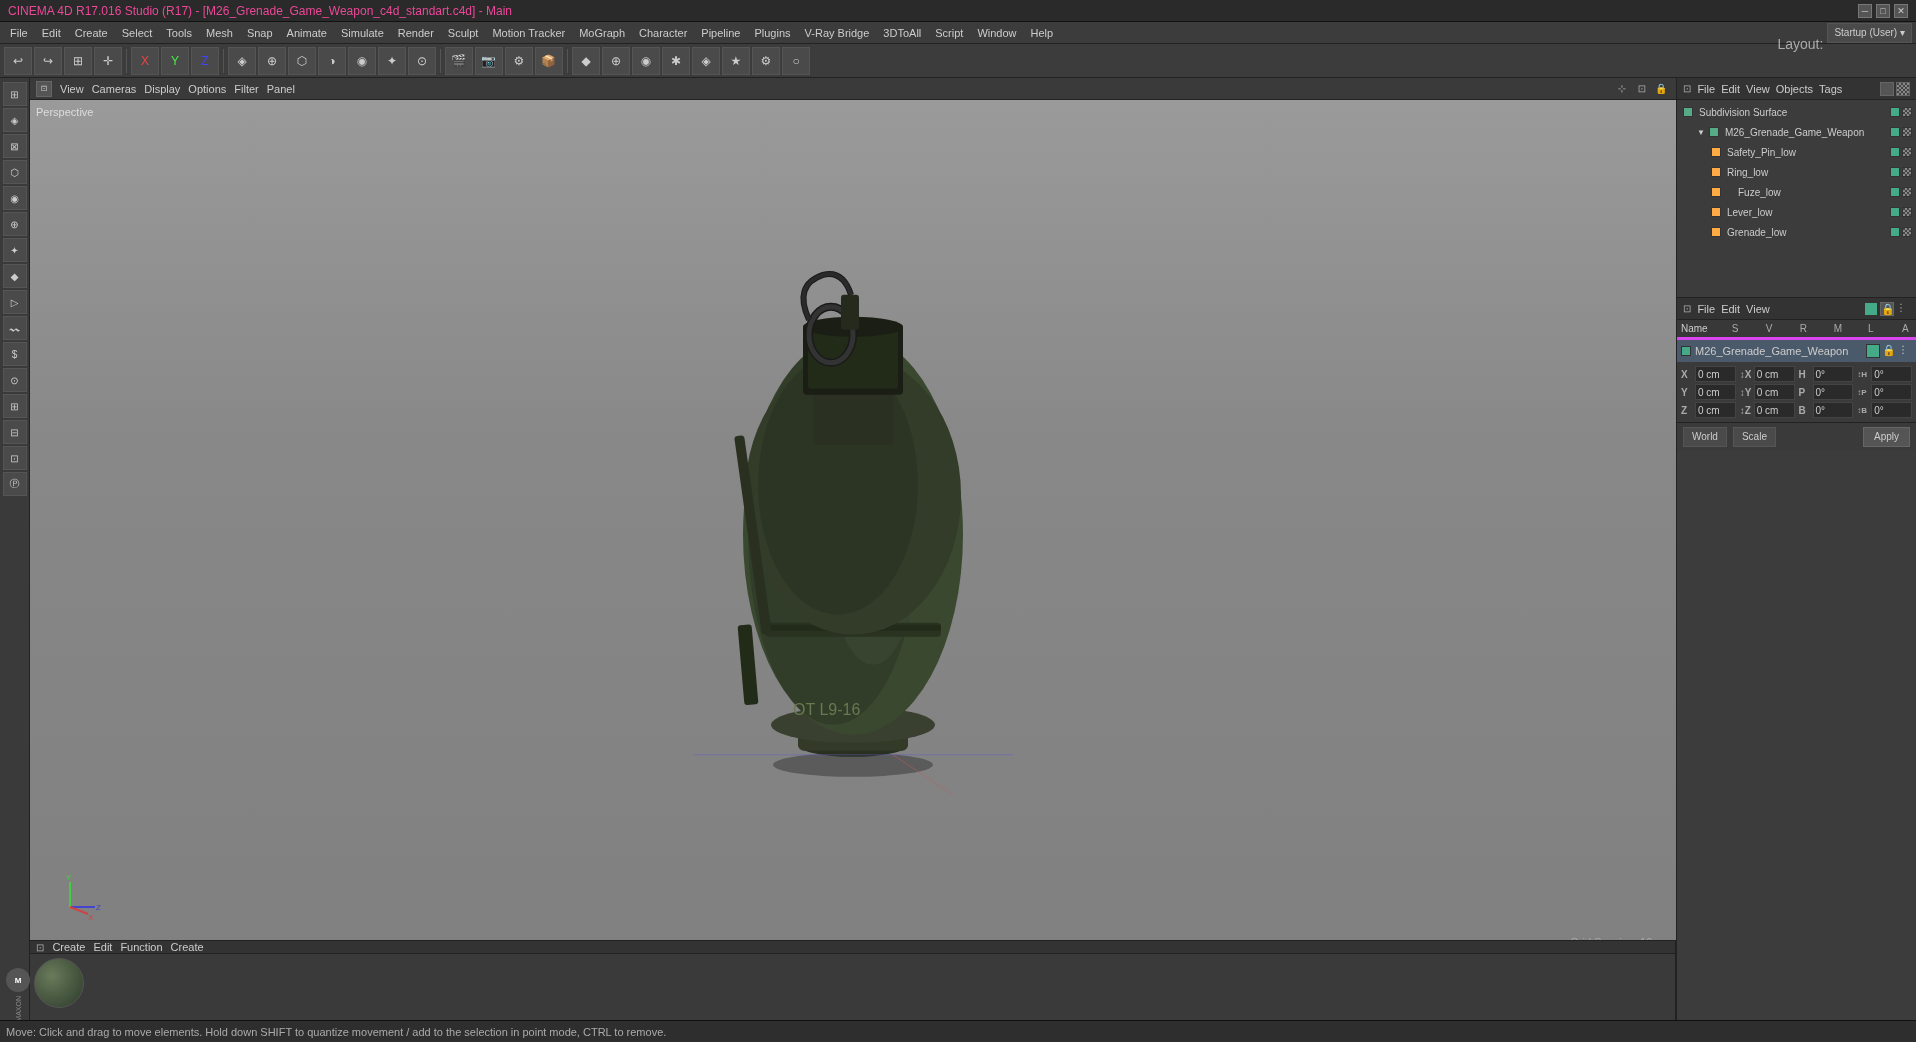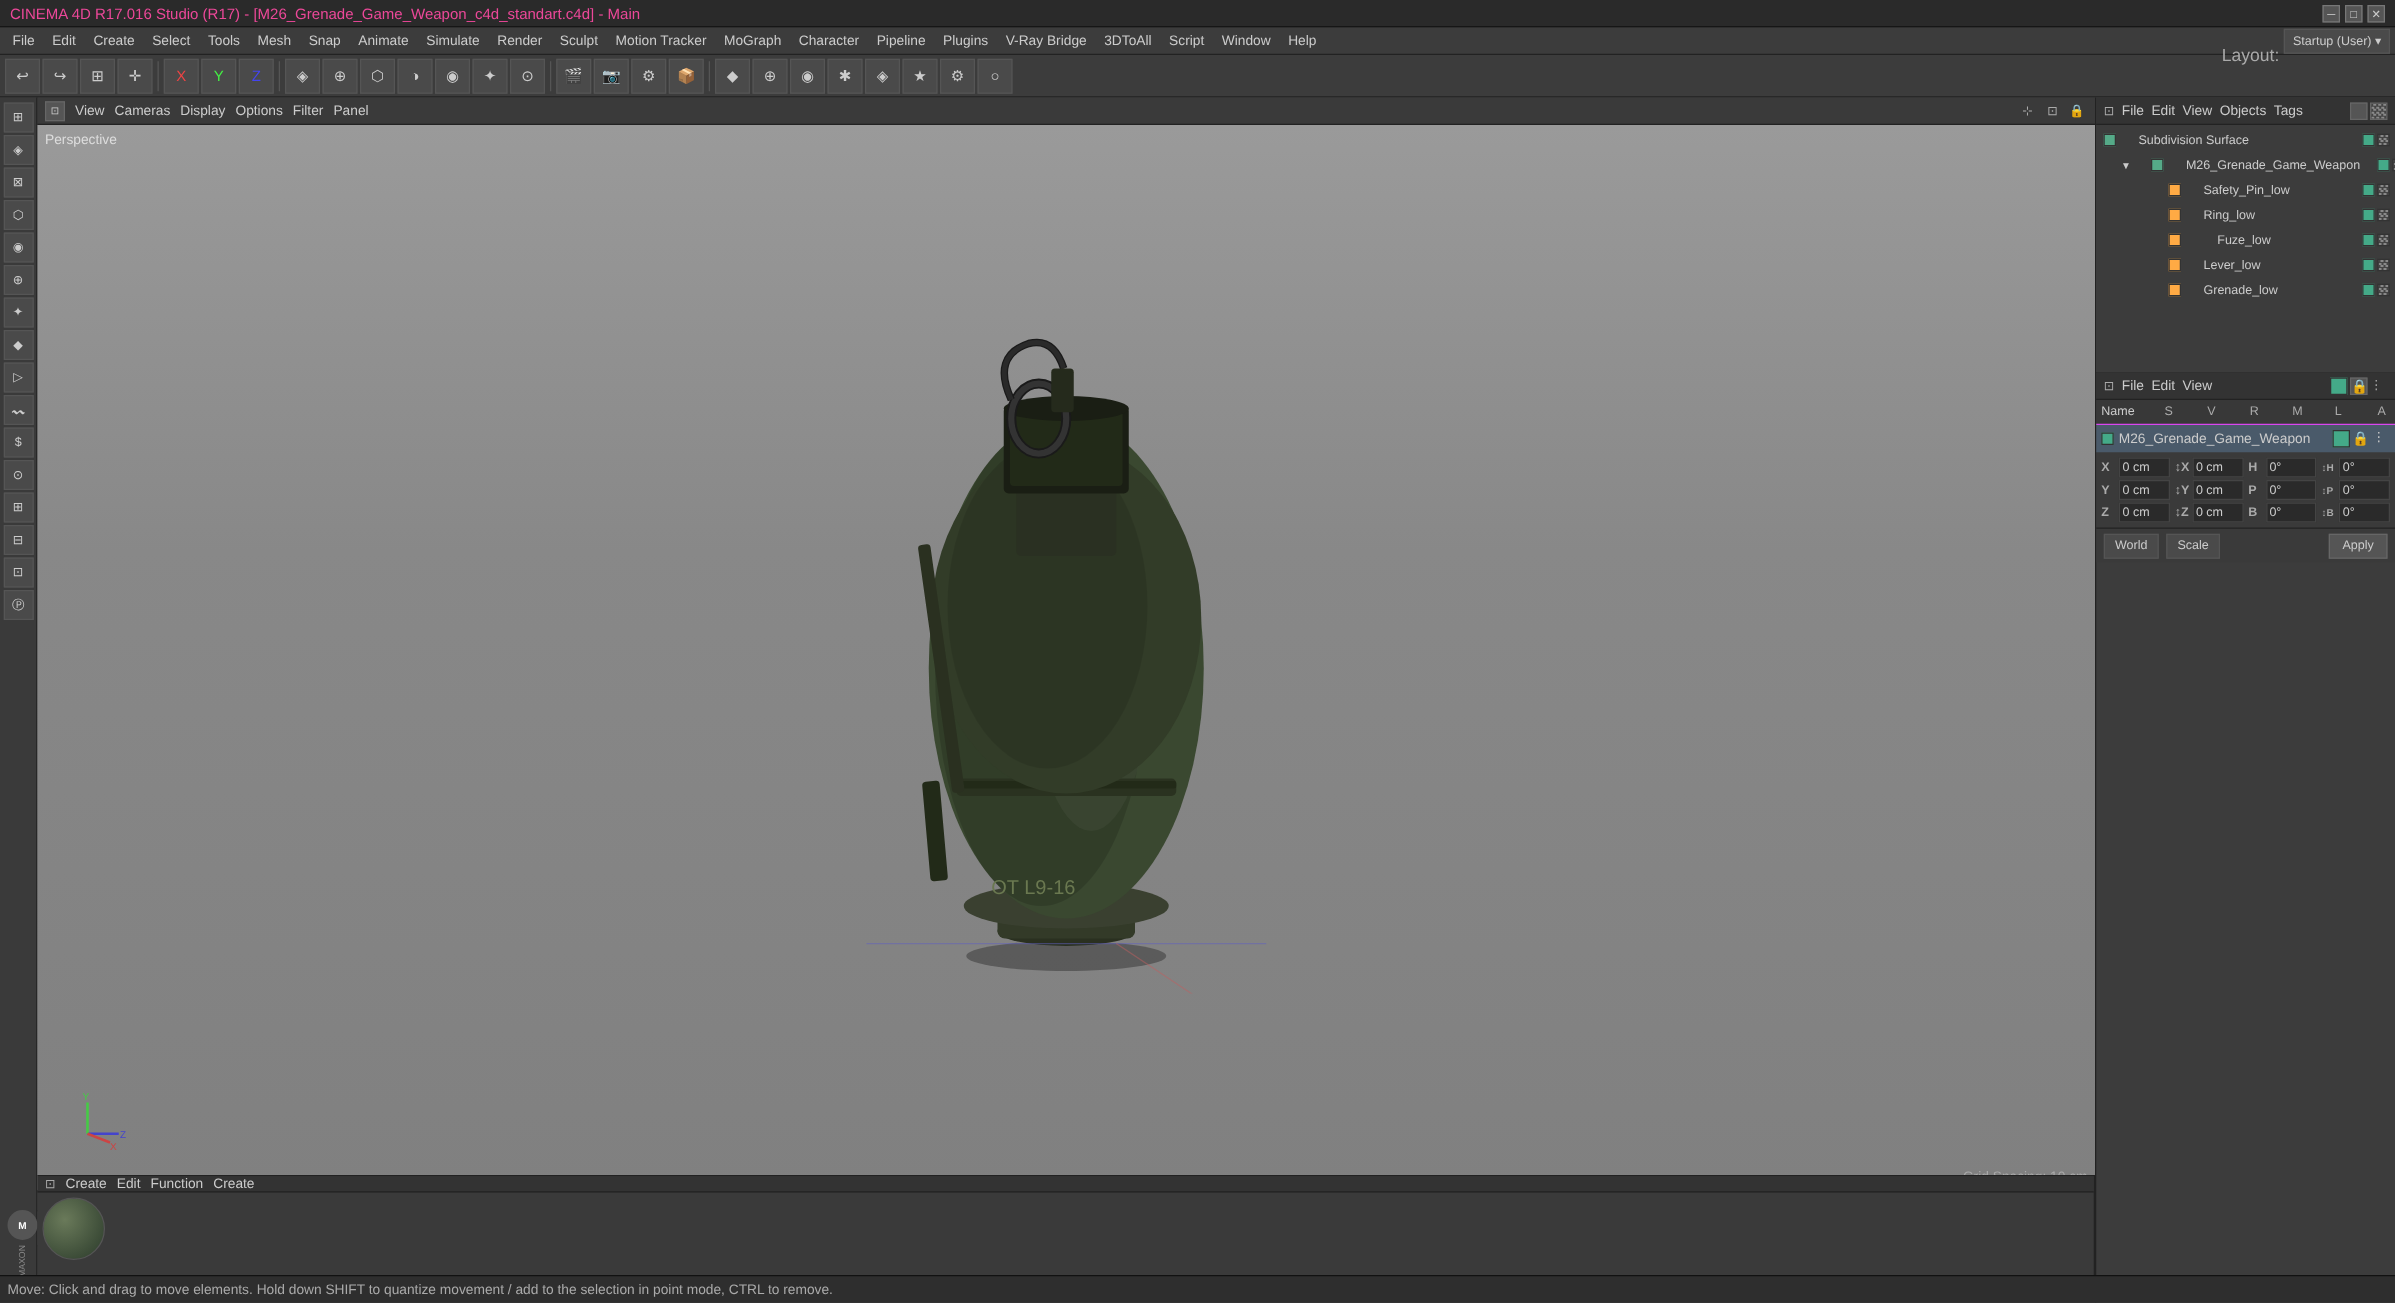--- a/index.html
+++ b/index.html
@@ -272,21 +272,21 @@
       flex: 1;
       background: #3c3c3c;
       overflow: auto;
       padding: 2px 0;
     }
     .tree-item {
       height: 20px;
       display: flex;
       align-items: center;
       padding-left: 6px;
-      gap: 14px;
+      gap: 2px;
       cursor: pointer;
       position: relative;
     }
     .tree-indent { width: 12px; }
     .tree-dots {
       display: flex;
       gap: 2px;
       margin-right: 4px;
     }
 
@@ -304,21 +304,21 @@
       padding: 0 6px;
       gap: 6px;
       border-bottom: 1px solid #222;
     }
     #attr-columns-header {
       height: 20px;
       background: #383838;
       display: flex;
       align-items: center;
       padding: 0 4px;
-      border-bottom: 1px solid #d946ef;
+      border-bottom: 3px solid #d946ef;
       gap: 24px;
     }
     .attr-col-hdr {
       font-size: 10px;
       color: #aaa;
     }
 
     
     #coord-bar {
       height: 100px;

